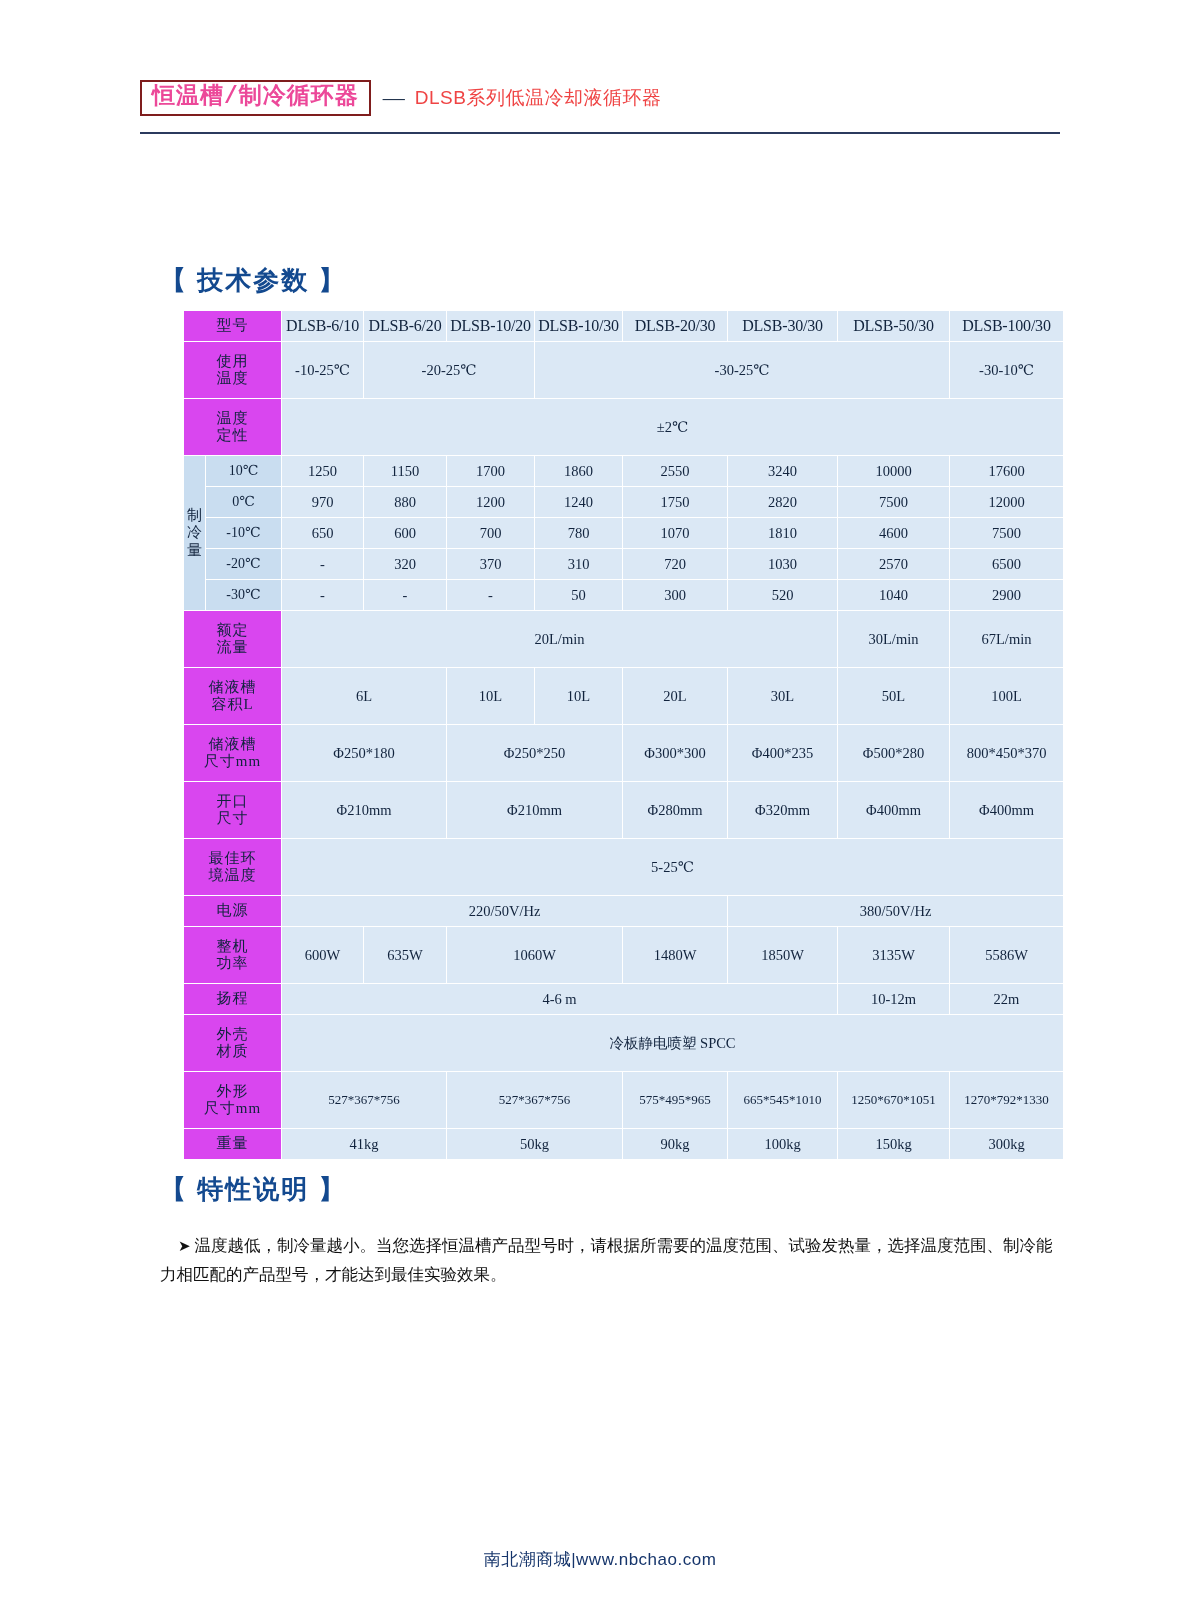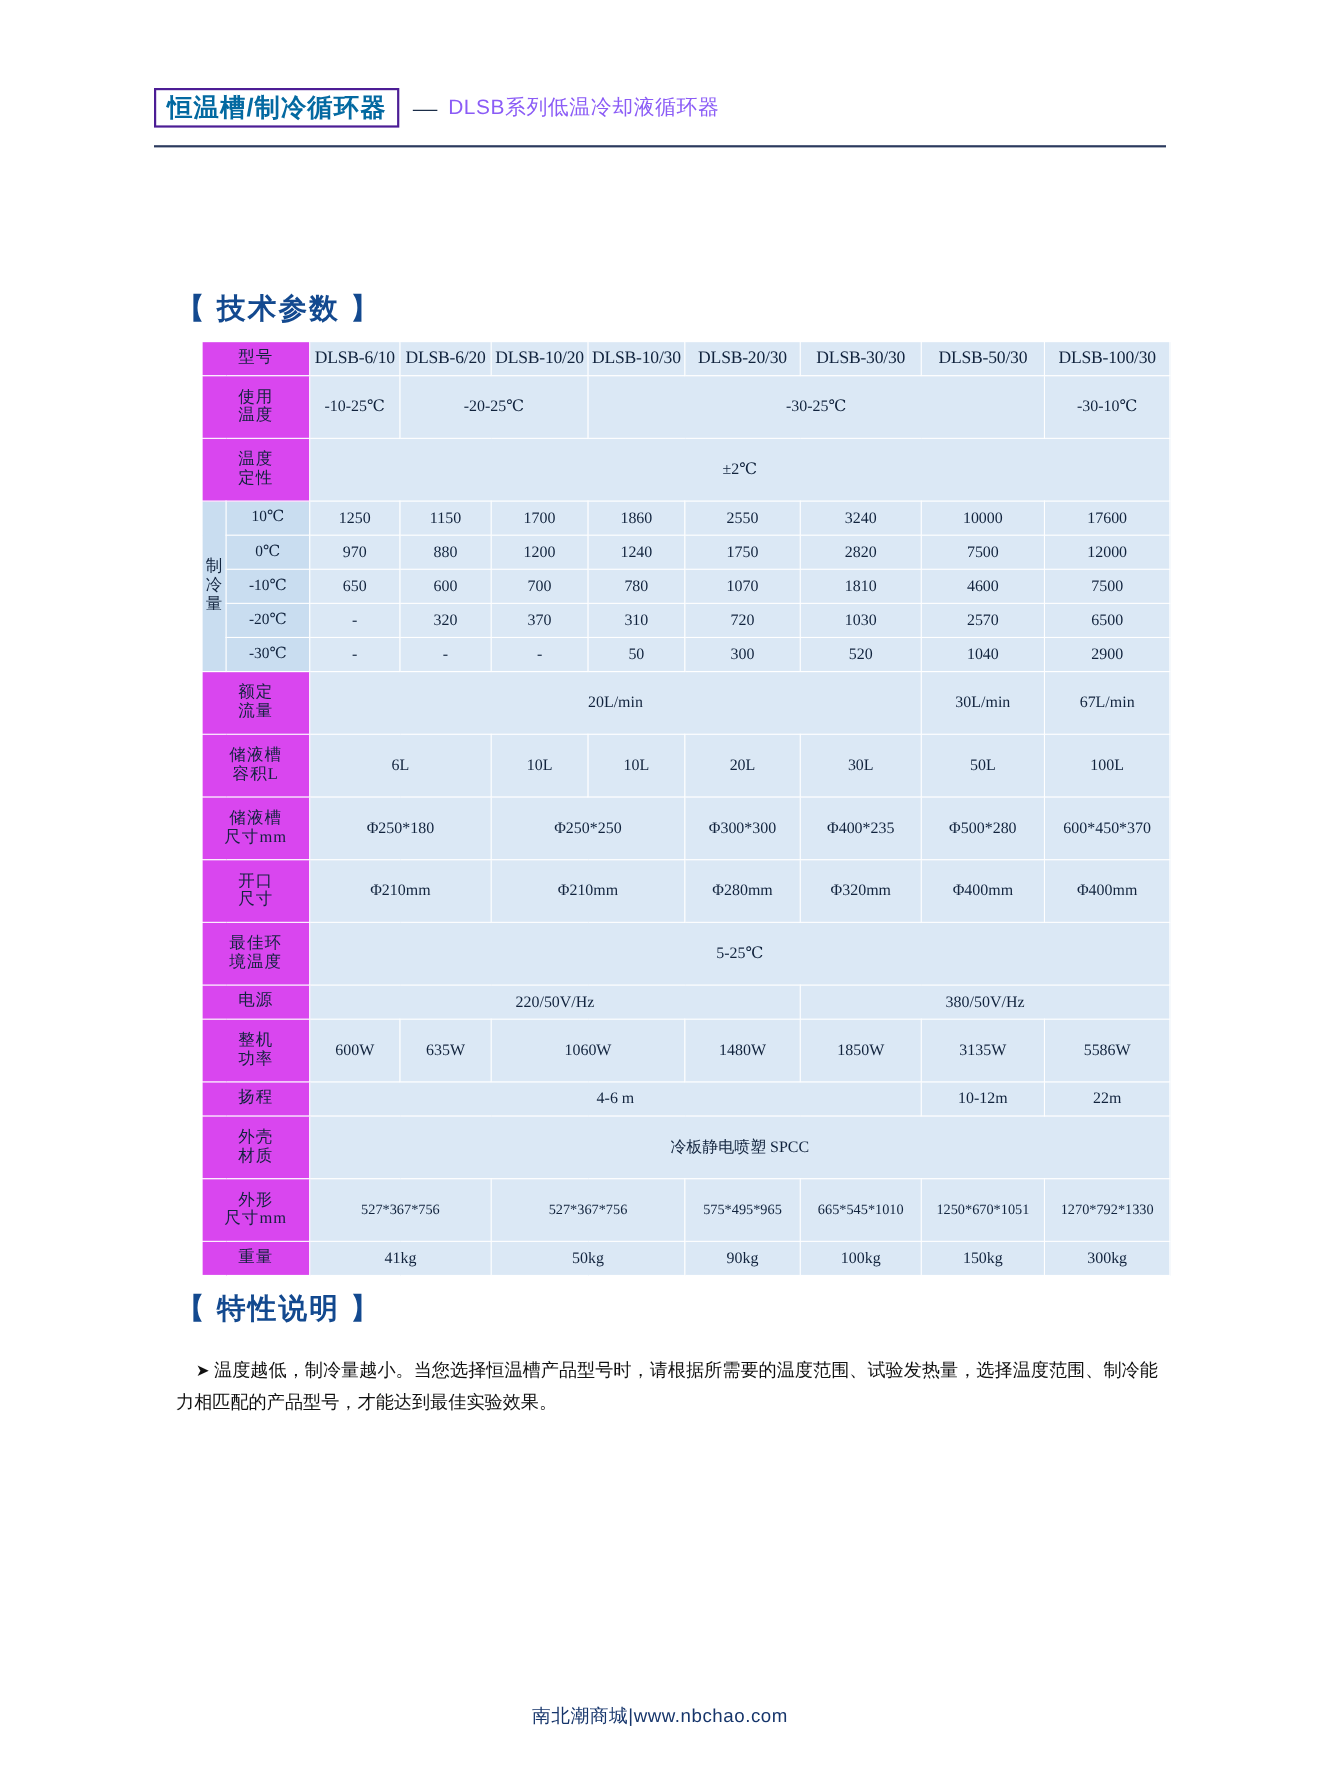--- a/index.html
+++ b/index.html
@@ -25,44 +25,44 @@
   .header {
     position: absolute;
     left: 140px;
     top: 80px;
     width: 920px;
     height: 52px;
     border-bottom: 2px solid #2b3a5e;
   }
   .header-title-box {
     display: inline-block;
-    border: 2px solid #4c1d95;
+    border: 2px solid #7f1d1d;
     padding: 3px 10px 4px 10px;
-    font-family: Liberation Sans, sans-serif;
+    font-family: Liberation Mono, monospace;
     font-weight: bold;
     font-size: 23px;
     letter-spacing: 1px;
-    color: #0369a1;
+    color: #ec4899;
     vertical-align: middle;
     line-height: 1.1;
   }
   .header-dash {
     display: inline-block;
     vertical-align: middle;
     margin: 0 10px 0 12px;
     font-size: 22px;
     color: #10233f;
   }
   .header-sub {
     display: inline-block;
     vertical-align: middle;
     font-family: "Liberation Sans", "DejaVu Sans", sans-serif;
     font-size: 19px;
     letter-spacing: 0.5px;
-    color: #8b5cf6;
+    color: #ef4444;
   }
 
   
   .section-title {
     position: absolute;
     font-family: "Liberation Sans", "DejaVu Sans", sans-serif;
     font-size: 26px;
     font-weight: bold;
     color: #13498f;
     letter-spacing: 2px;
@@ -301,21 +301,21 @@
       <tr>
         <td class="label two-line small" colspan="2" style="height:50px">
           <div>储液槽</div>
           <div>尺寸mm</div>
         </td>
         <td colspan="2">Φ250*180</td>
         <td colspan="2">Φ250*250</td>
         <td>Φ300*300</td>
         <td>Φ400*235</td>
         <td>Φ500*280</td>
-        <td>600*450*370</td>
+        <td>800*450*370</td>
       </tr>
 
       <tr>
         <td class="label two-line" colspan="2" style="height:50px">
           <div>开口</div>
           <div>尺寸</div>
         </td>
         <td colspan="2">Φ210mm</td>
         <td colspan="2">Φ210mm</td>
         <td>Φ280mm</td>

